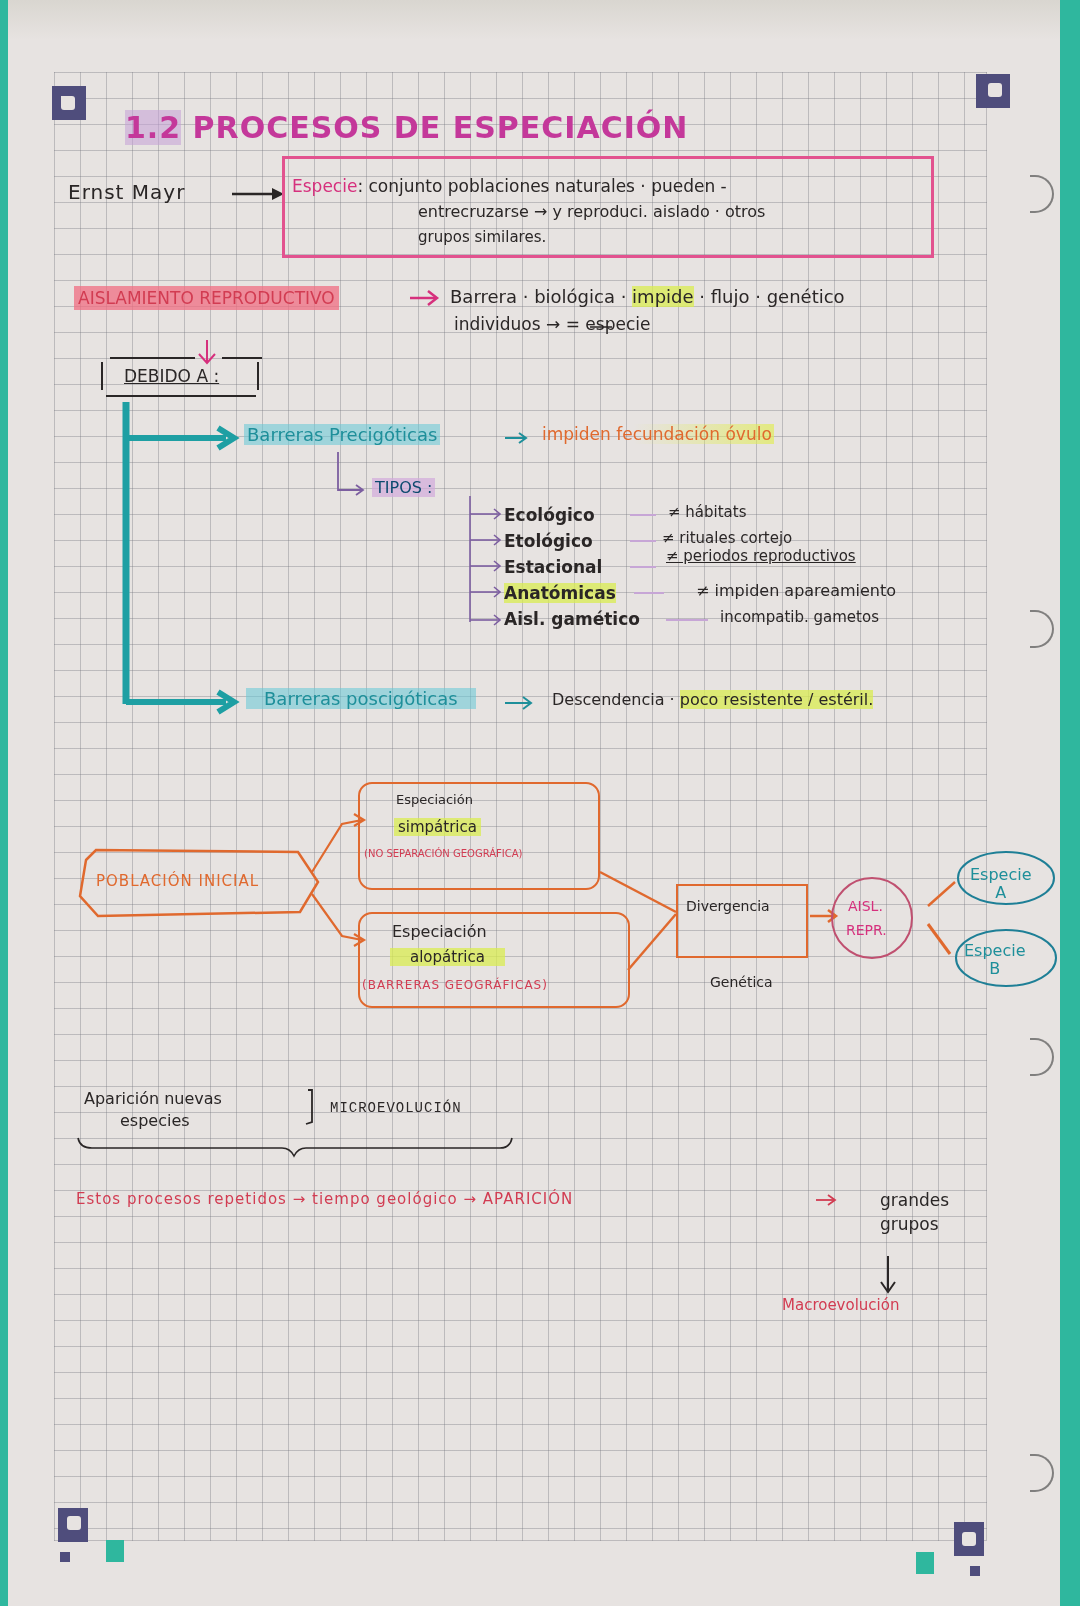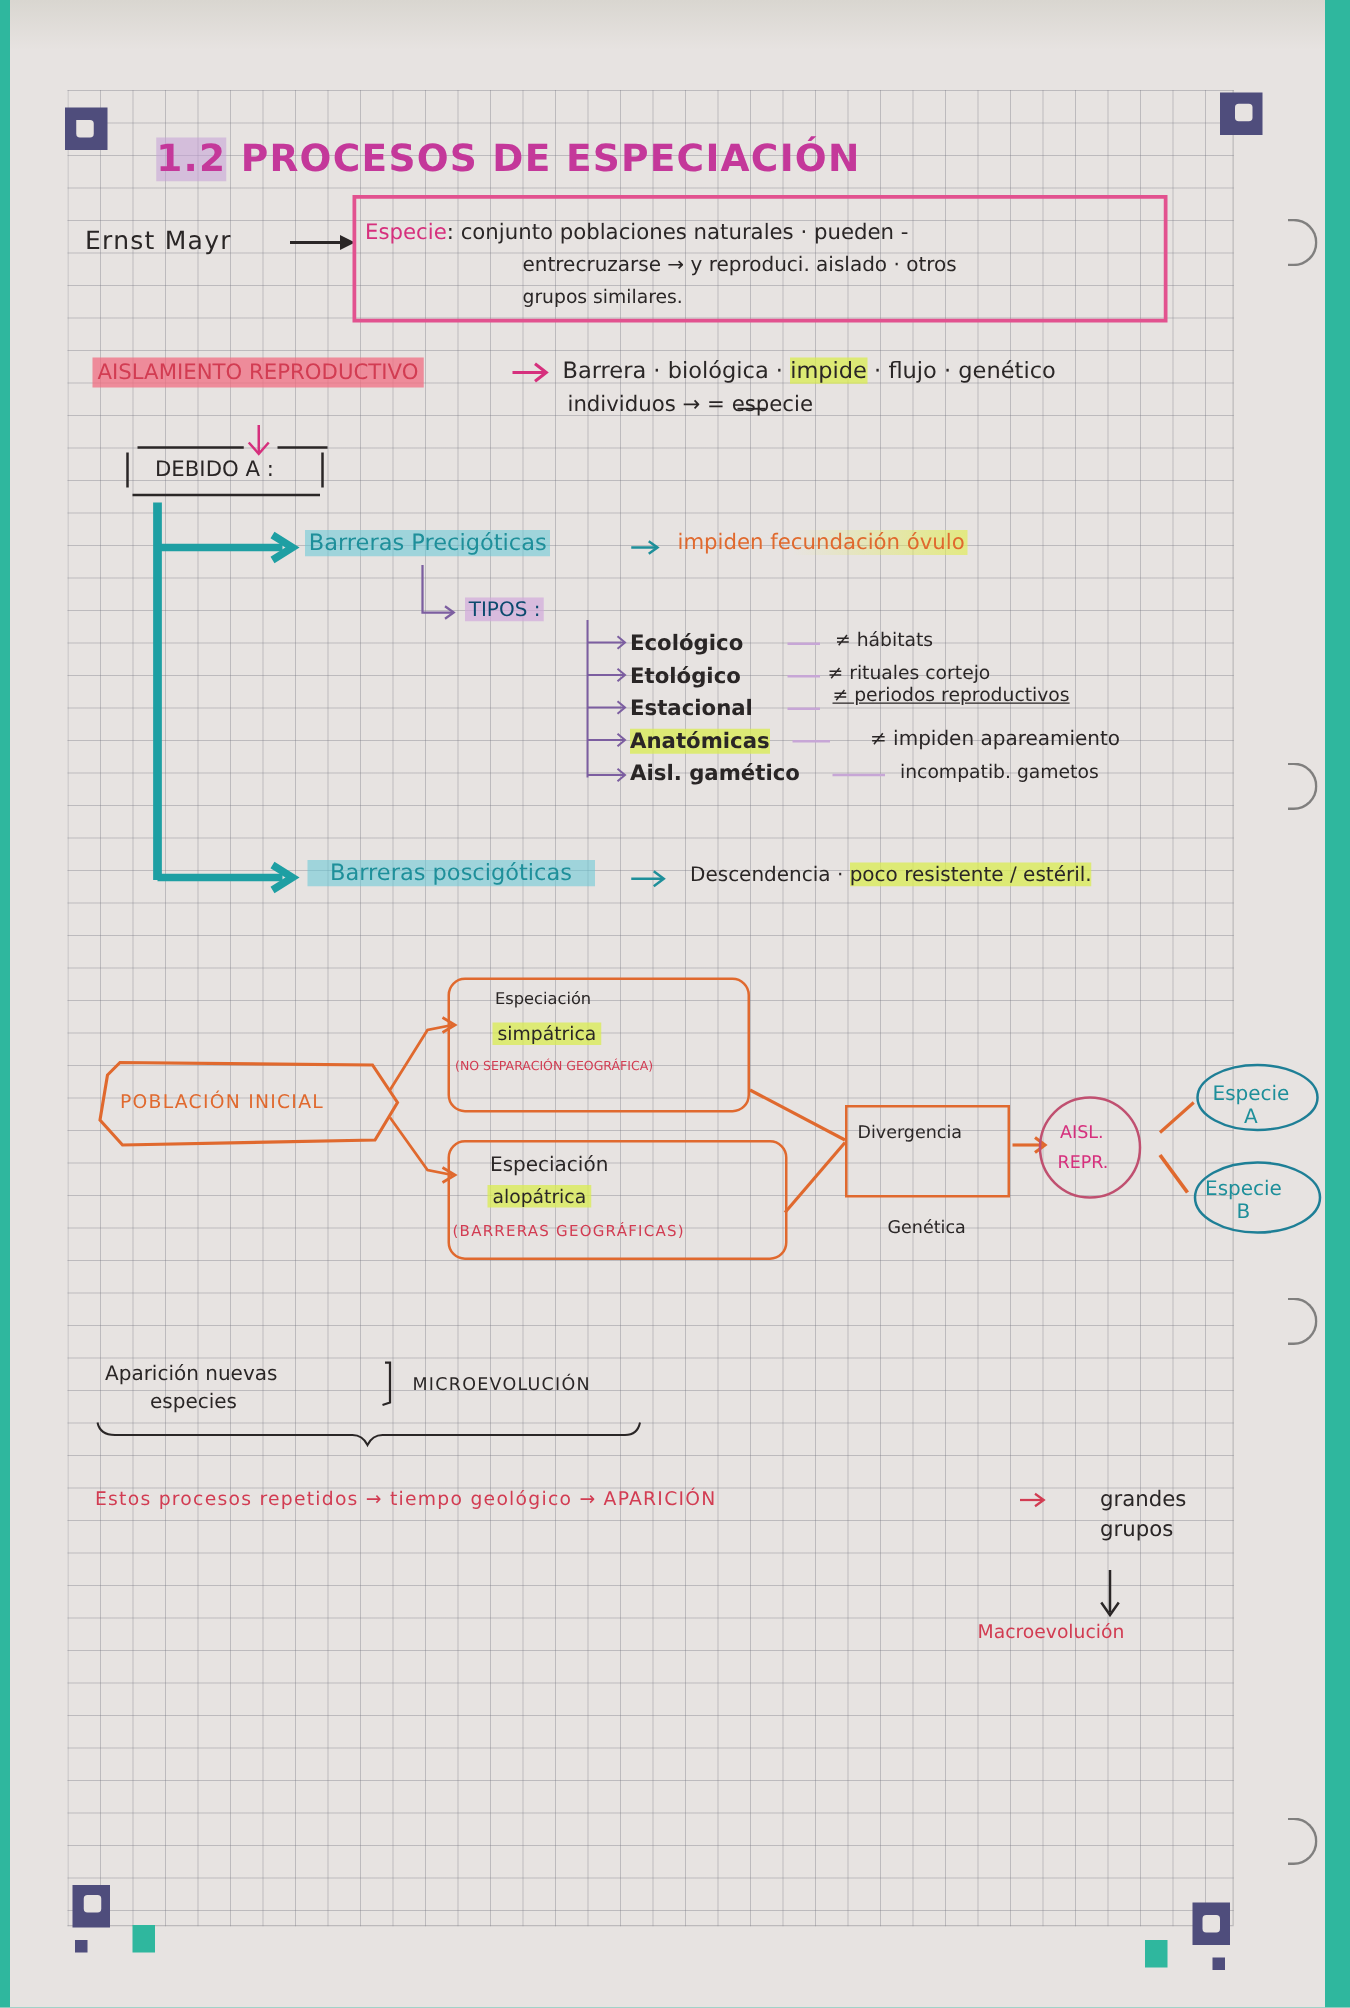--- a/index.html
+++ b/index.html
@@ -161,21 +161,21 @@
   <span class="pink">Especie</span><span class="black">: conjunto poblaciones naturales · pueden -</span>
 </div>
 <div class="t black" style="left:418px;top:202px;font-size:16px;">entrecruzarse → y reproduci. aislado · otros</div>
 <div class="t black" style="left:418px;top:228px;font-size:15px;">grupos similares.</div>
 
 <div class="t red pinkhl" style="left:74px;top:286px;font-size:17px;padding:2px 4px;">AISLAMIENTO REPRODUCTIVO</div>
 <div class="t black" style="left:450px;top:286px;font-size:18px;">
   <span>Barrera · biológica · </span><span class="yel">impide</span><span> · flujo · genético</span>
 </div>
 <div class="t black" style="left:454px;top:314px;font-size:17px;">individuos → = especie</div>
-<div class="t black" style="left:124px;top:366px;font-size:17px;">DEBIDO A :</div>
+<div class="t black" style="left:124px;top:366px;font-size:17px;text-decoration:underline;">DEBIDO A :</div>
 
 <div class="t teal tealhl" style="left:244px;top:424px;font-size:18px;padding:0 3px;">Barreras Precigóticas</div>
 <div class="t orange" style="left:540px;top:424px;font-size:17px;background:linear-gradient(to right,rgba(230,230,100,0) 40%,rgba(225,236,90,.7));padding:0 2px;">impiden fecundación óvulo</div>
 <div class="t violet violethl" style="left:372px;top:478px;font-size:16px;padding:0 3px;">TIPOS :</div>
 
 <div class="t black" style="left:504px;top:502px;font-size:17px;font-weight:bold;line-height:26px;">
   <div>Ecológico</div>
   <div>Etológico</div>
   <div>Estacional</div>
   <div><span class="yel">Anatómicas</span></div>
@@ -194,21 +194,21 @@
 
 <div class="t orange" style="left:96px;top:872px;font-size:15px;letter-spacing:1px;">POBLACIÓN INICIAL</div>
 
 <div class="obox" style="left:358px;top:782px;width:238px;height:104px;"></div>
 <div class="t black" style="left:396px;top:792px;font-size:13px;">Especiación</div>
 <div class="t black yel" style="left:394px;top:818px;font-size:15px;padding:0 4px;">simpátrica</div>
 <div class="t red" style="left:364px;top:848px;font-size:10px;">(NO SEPARACIÓN GEOGRÁFICA)</div>
 
 <div class="obox" style="left:358px;top:912px;width:268px;height:92px;"></div>
 <div class="t black" style="left:392px;top:922px;font-size:16px;">Especiación</div>
-<div class="t black yel" style="left:390px;top:948px;font-size:15px;padding:0 4px;">alopátrica</div>
+<div class="t black yel" style="left:390px;top:948px;font-size:15px;padding:0 20px;">alopátrica</div>
 <div class="t red" style="left:362px;top:978px;font-size:12px;letter-spacing:1px;">(BARRERAS GEOGRÁFICAS)</div>
 
 <div class="box" style="left:676px;top:884px;width:128px;height:70px;border:2.5px solid #e0692e;"></div>
 <div class="t black" style="left:686px;top:898px;font-size:14px;">Divergencia</div>
 <div class="t black" style="left:686px;top:974px;font-size:14px;margin-left:24px;">Genética</div>
 
 <div class="t pink" style="left:848px;top:898px;font-size:14px;">AISL.</div>
 <div class="t pink" style="left:846px;top:922px;font-size:14px;">REPR.</div>
 
 <div class="t teal" style="left:970px;top:866px;font-size:16px;text-align:center;line-height:18px;">
@@ -217,20 +217,20 @@
 </div>
 <div class="t teal" style="left:964px;top:942px;font-size:16px;text-align:center;line-height:18px;">
   <div>Especie</div>
   <div>B</div>
 </div>
 
 <div class="t black" style="left:84px;top:1088px;font-size:16px;line-height:22px;">
   <div>Aparición nuevas</div>
   <div style="padding-left:36px;">especies</div>
 </div>
-<div class="t black" style="left:330px;top:1100px;font-size:14px;letter-spacing:1px;">MICROEVOLUCIÓN</div>
+<div class="t black" style="left:330px;top:1100px;font-size:14px;letter-spacing:1px;font-family:Liberation Mono, monospace;">MICROEVOLUCIÓN</div>
 
 <div class="t red" style="left:76px;top:1190px;font-size:15px;letter-spacing:1px;">Estos procesos repetidos → tiempo geológico → APARICIÓN</div>
 <div class="t black" style="left:880px;top:1188px;font-size:17px;line-height:24px;">
   <div>grandes</div>
   <div>grupos</div>
 </div>
 <div class="t red" style="left:782px;top:1296px;font-size:15px;">Macroevolución</div>
 
 </body></html>

